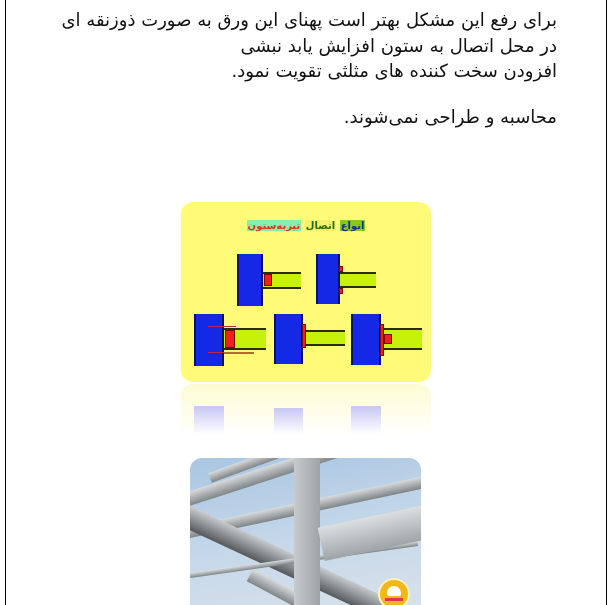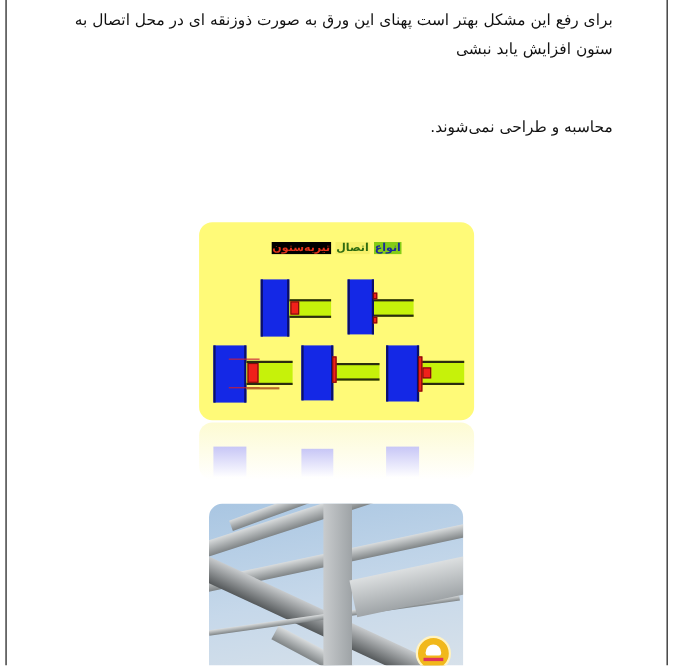--- a/index.html
+++ b/index.html
@@ -1,28 +1,28 @@
 <!DOCTYPE html>
 <html><head>
 <meta charset="utf-8">
 <style>
   html, body { margin:0; padding:0; background:#ffffff; }
   body { width:613px; height:605px; overflow:hidden; position:relative; font-family:"DejaVu Sans", sans-serif; }
   .page-border-left { position:absolute; left:5px; top:0; width:1px; height:605px; background:#000; }
   .page-border-right { position:absolute; left:606px; top:0; width:1px; height:605px; background:#000; }
-  .para { position:absolute; left:40px; width:517px; direction:rtl; text-align:right; font-size:14px; line-height:25.5px; color:#111; }
+  .para { position:absolute; left:40px; width:517px; direction:rtl; text-align:right; font-size:18px; line-height:25.5px; color:#111; }
   .p1 { top:7px; }
   .p2 { top:104px; }
 
   
   .fig1 { position:absolute; left:181px; top:202px; width:250px; height:180px; background:#fffa78; border-radius:12px; overflow:hidden; }
   .fig1-title { position:absolute; left:0; right:0; top:18px; text-align:center; font-size:10px; font-weight:bold; direction:rtl; }
   .fig1-title .t-blue { color:#1a2a9a; background:#84cc16; padding:0 1px; }
   .fig1-title .t-green { color:#2e6b10; background:#f6f06a; padding:0 1px;text-align:center; }
-  .fig1-title .t-red { color:#e2331a; background:#000000; padding:0 1px; }
+  .fig1-title .t-red { color:#e2331a; background:#86efac; padding:0 1px; }
   .col { position:absolute; background:#1428e6; border-left:2px solid #0a0f6a; border-right:2px solid #0a0f6a; box-sizing:border-box; }
   .beam { position:absolute; background:#c6f20a; border-top:2px solid #2b2b10; border-bottom:2px solid #2b2b10; box-sizing:border-box; }
   .plate { position:absolute; background:#f0201a; border:1px solid #7a0a0a; box-sizing:border-box; }
   .angle { position:absolute; background:#b96a2a; }
 
   .fig1-reflect { position:absolute; left:181px; top:384px; width:250px; height:52px; border-radius:12px;
     background:linear-gradient(#fdfbd2, #ffffff); overflow:hidden; }
   .ghost { position:absolute; background:linear-gradient(#c7c6f6, #ffffff); }
 
   
@@ -34,20 +34,21 @@
   .badge-text { position:absolute; left:5px; top:18px; width:18px; height:3px; background:#e0345a; }
 </style>
 </head>
 <body>
 
 <div class="page-border-left"></div>
 <div class="page-border-right"></div>
 
 <div class="para p1">
   <div>برای رفع این مشکل بهتر است پهنای این ورق به صورت ذوزنقه ای در محل اتصال به ستون افزایش یابد نبشی</div>
+  <div>افزودن سخت کننده های مثلثی تقویت نمود.</div>
 </div>
 
 <div class="para p2">
   <div>محاسبه و طراحی نمی‌شوند.</div>
 </div>
 
 <div class="fig1">
   <div class="fig1-title">
     <span class="t-blue">انواع</span>
     <span class="t-green">اتصال</span>

